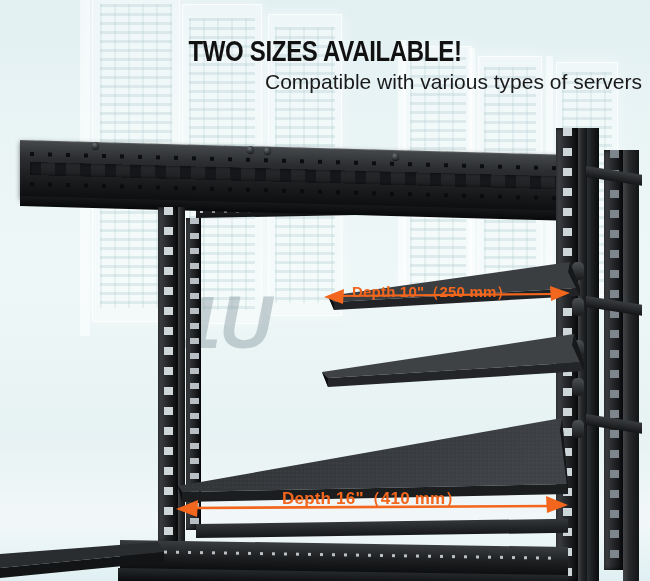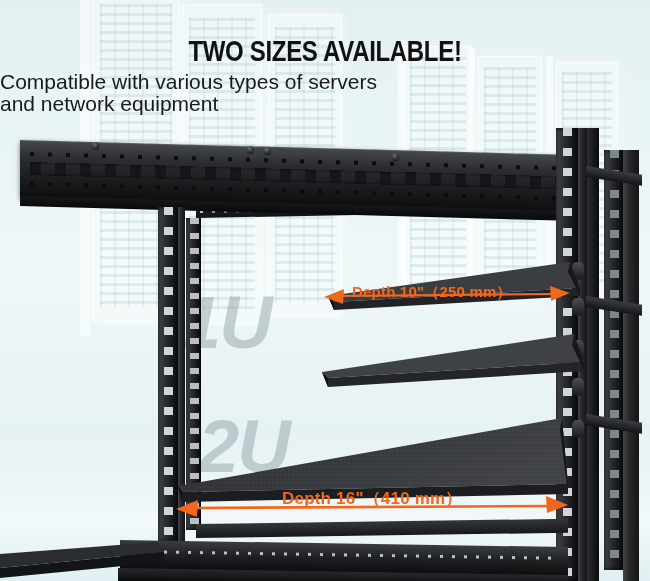--- a/index.html
+++ b/index.html
@@ -71,21 +71,21 @@
     letter-spacing: -0.4px;
     color: #111111;
     transform: scaleX(0.80);
     transform-origin: center top;
     white-space: nowrap;
     line-height: 1.0;
   }
   .subline {
     position: absolute;
     left: 0; width: 642px;
-    text-align: left;
+    text-align: right;
     font-size: 21px;
     font-weight: 400;
     color: #1a1a1a;
     line-height: 1.16;
     white-space: nowrap;
   }
   .subline.l1 { top: 70px; }
   .subline.l2 { top: 92px; }
 
   
@@ -224,25 +224,23 @@
   <div class="ghost-rack" style="left:556px; top:62px; width:60px; height:232px;"></div>
 
   <div class="ghost-beam" style="left:80px; top:-4px; width:10px; height:340px;"></div>
   <div class="ghost-beam" style="left:398px; top:40px; width:8px; height:260px;"></div>
   <div class="ghost-beam" style="left:468px; top:48px; width:7px; height:250px;"></div>
   <div class="ghost-beam" style="left:546px; top:56px; width:7px; height:242px;"></div>
 
   <div class="bg-floor"></div>
 
   <div class="watermark wm-1u">1U</div>
-  <div class="watermark wm-2u">2U</div>
 
   <div class="headline">TWO SIZES AVAILABLE!</div>
   <div class="subline l1">Compatible with various types of servers</div>
-  <div class="subline l2">and network equipment</div>
 
   <div style="position:absolute; left:196px; top:196px; width:372px; height:22px;
               background:linear-gradient(180deg,#3c3f42 0%,#212326 55%,#111214 100%);
               transform:skewY(-1.1deg); transform-origin:left top;"></div>
   <div class="micro-dots" style="left:200px; top:210px; width:362px; transform:skewY(-1.1deg); transform-origin:left top;"></div>
 
   <div class="beam-top" style="left:20px; top:140px; width:548px; height:58px; transform:skewY(1.55deg); transform-origin:left top;"></div>
   <div class="dots-row" style="left:30px; top:152px; width:528px; transform:skewY(1.55deg); transform-origin:left top;"></div>
   <div class="slots-row" style="left:30px; top:162px; width:528px; transform:skewY(1.55deg); transform-origin:left top;"></div>
   <div class="dots-row" style="left:30px; top:182px; width:528px; transform:skewY(1.55deg); transform-origin:left top;"></div>

